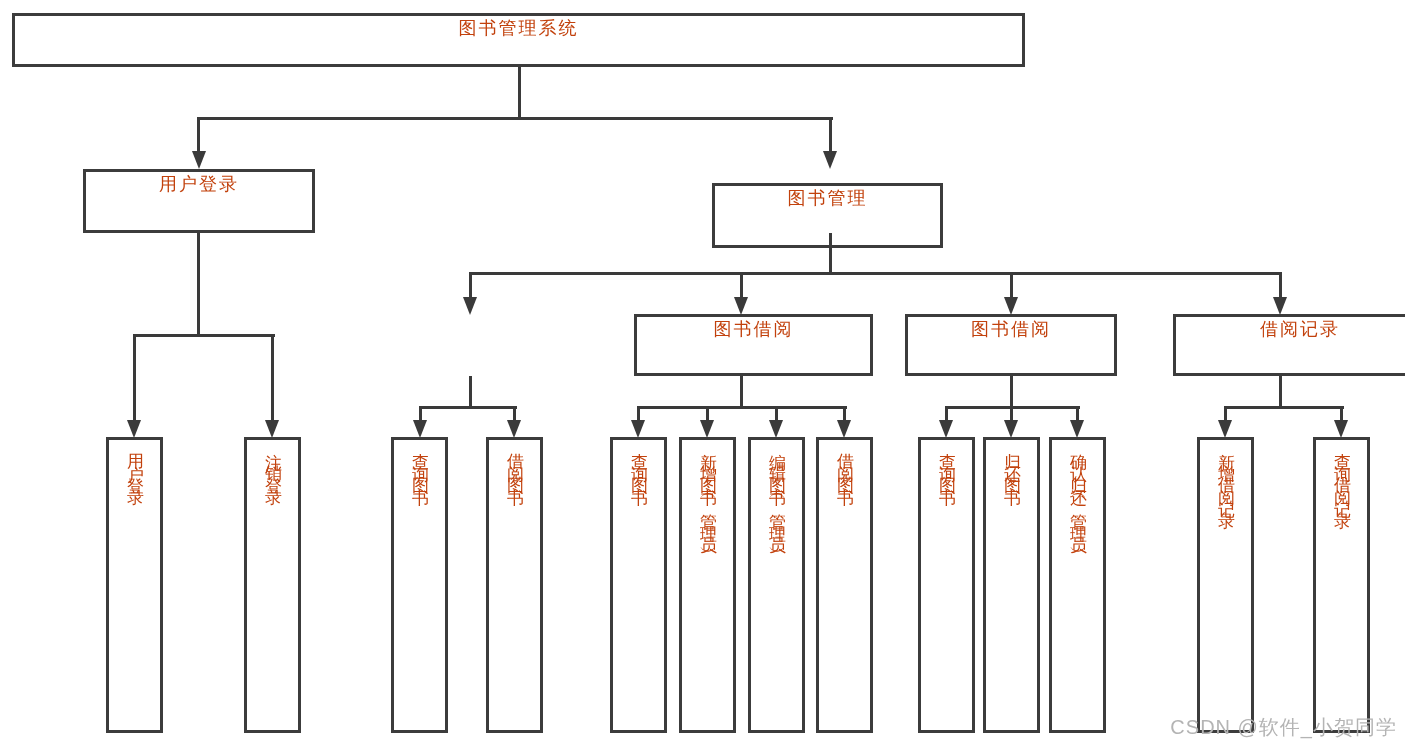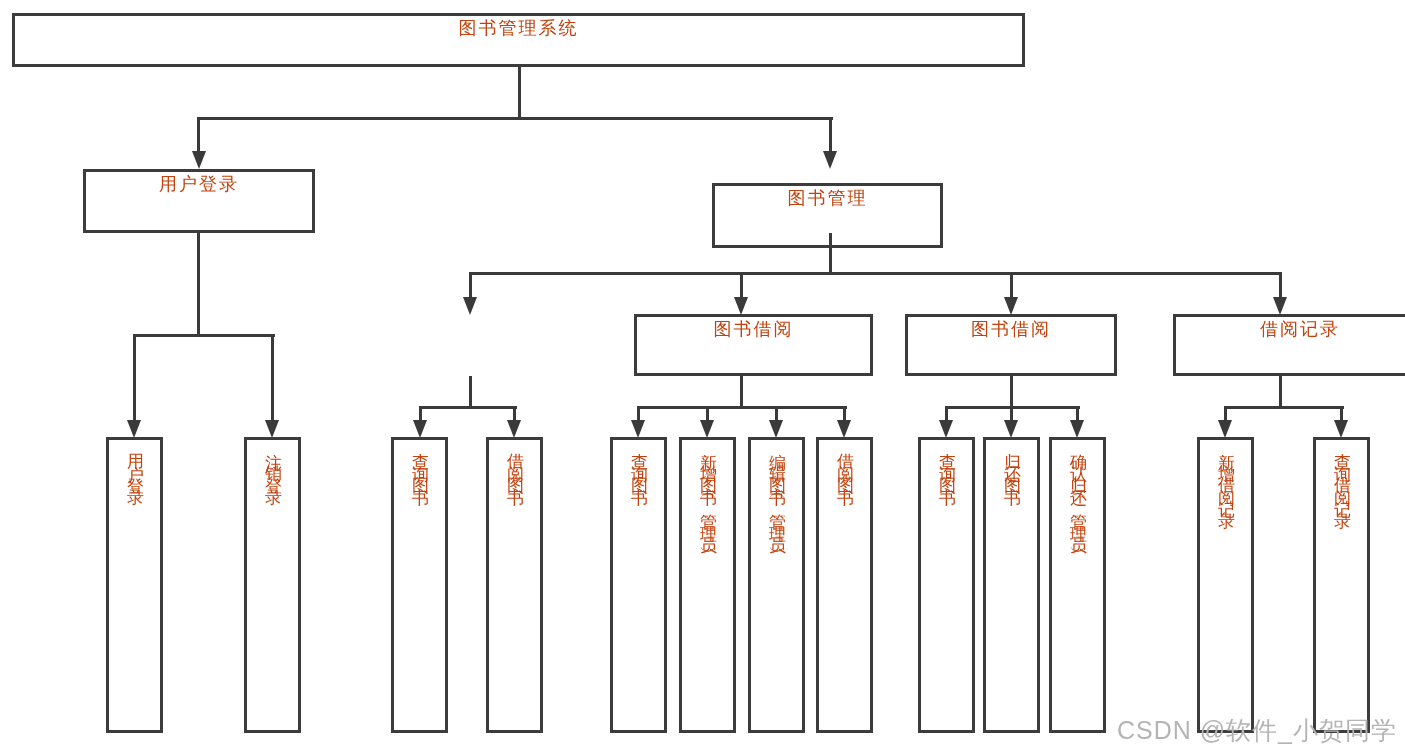--- a/index.html
+++ b/index.html
@@ -38,21 +38,21 @@
   .vline{position:absolute;width:3px;background:#3a3a3a;}
   .arrow{
     position:absolute;width:0;height:0;
     border-left:7px solid transparent;
     border-right:7px solid transparent;
     border-top:18px solid #3a3a3a;
   }
   .watermark{
     position:absolute;
     top:714px;right:8px;
-    font-size:25px;
+    font-size:20px;
     color:#b4b4b4;
     letter-spacing:1px;
     z-index:5;
     white-space:nowrap;
   }
 </style>
 </head>
 <body>
 
 <div class="diagram">

